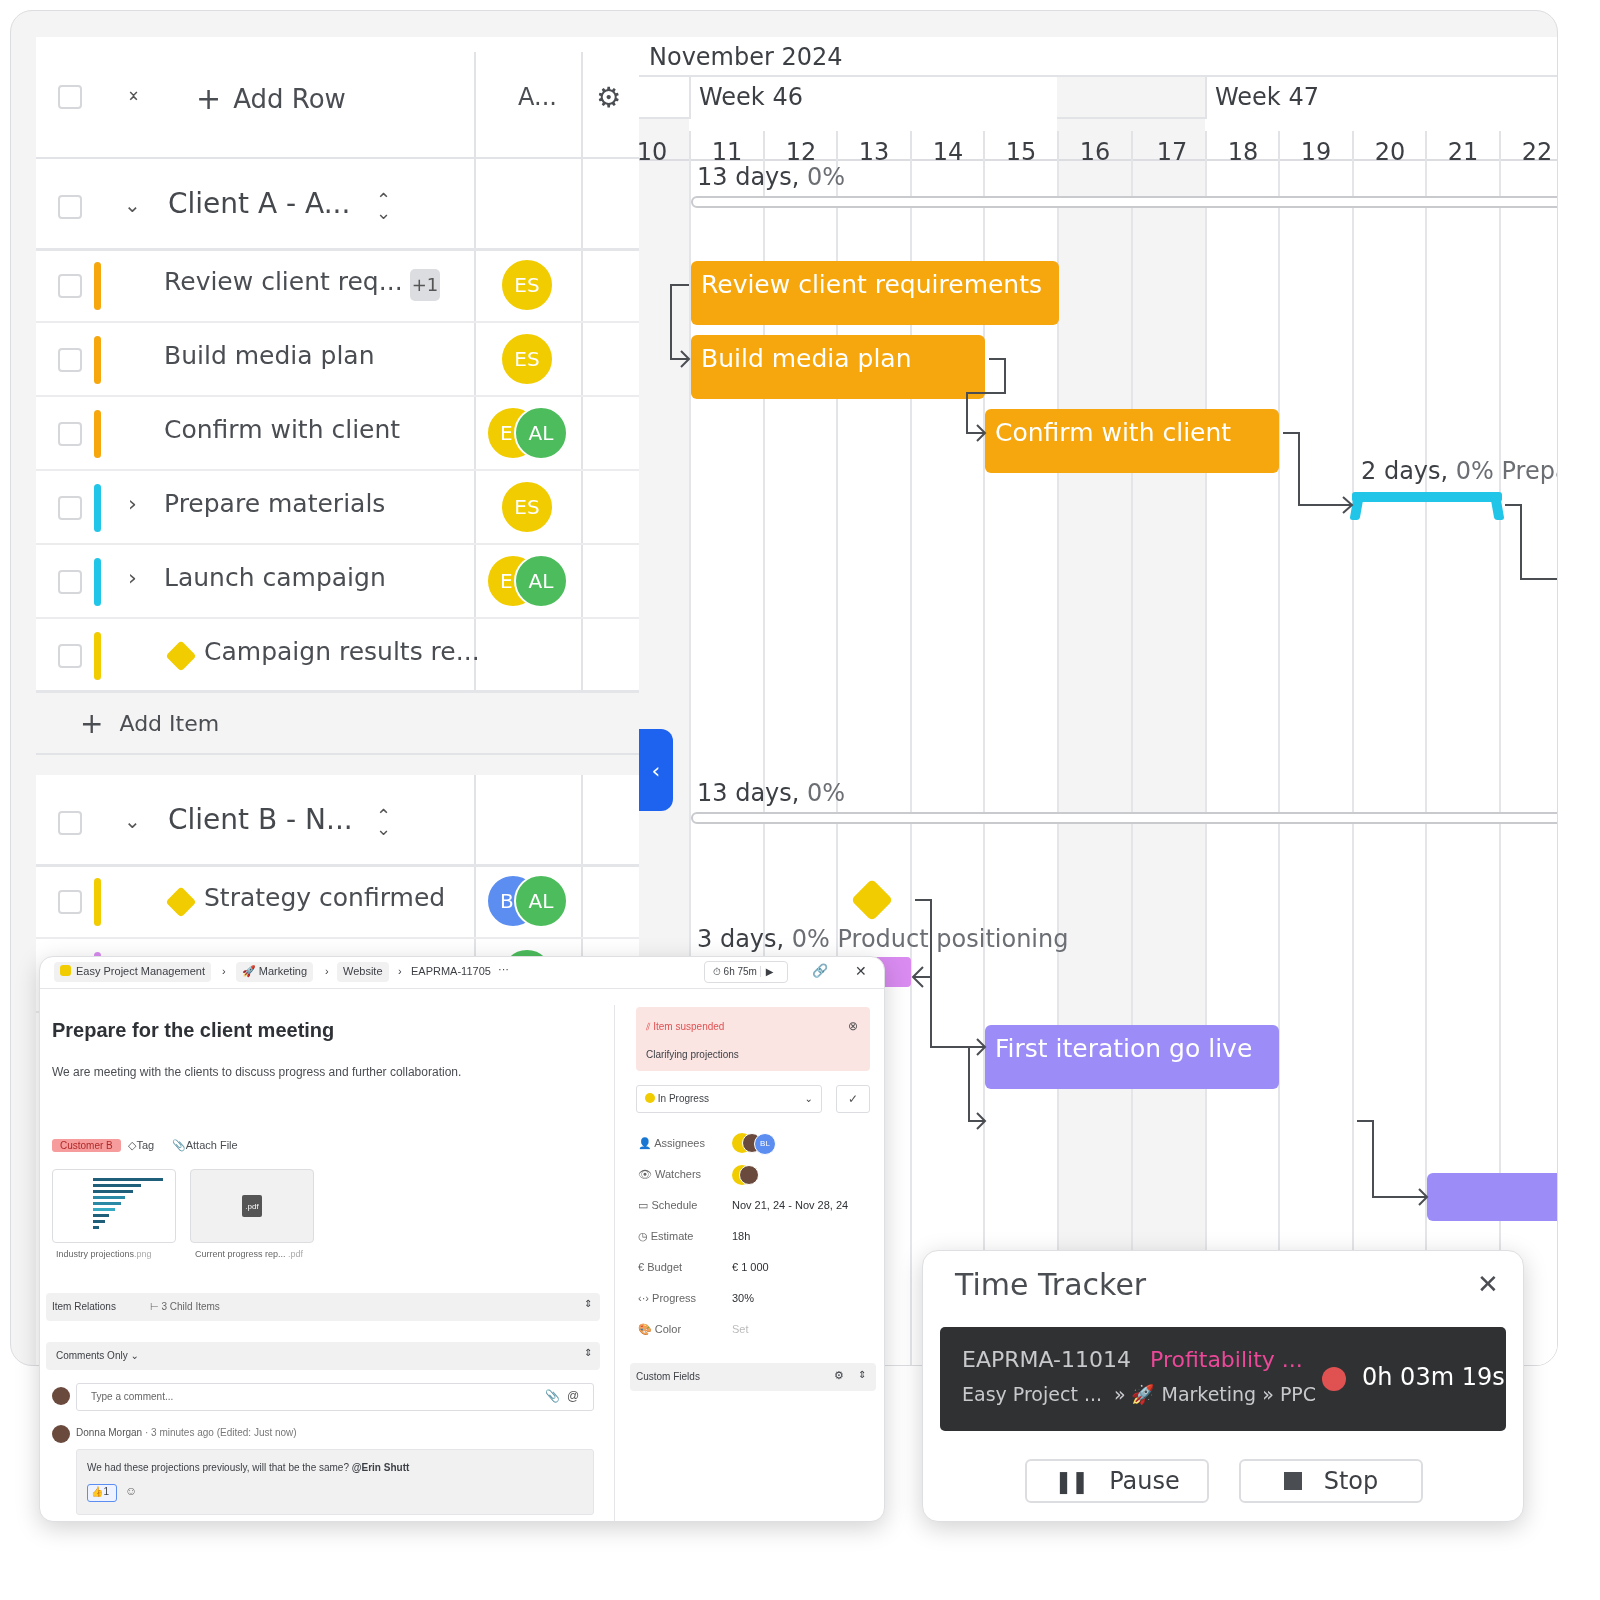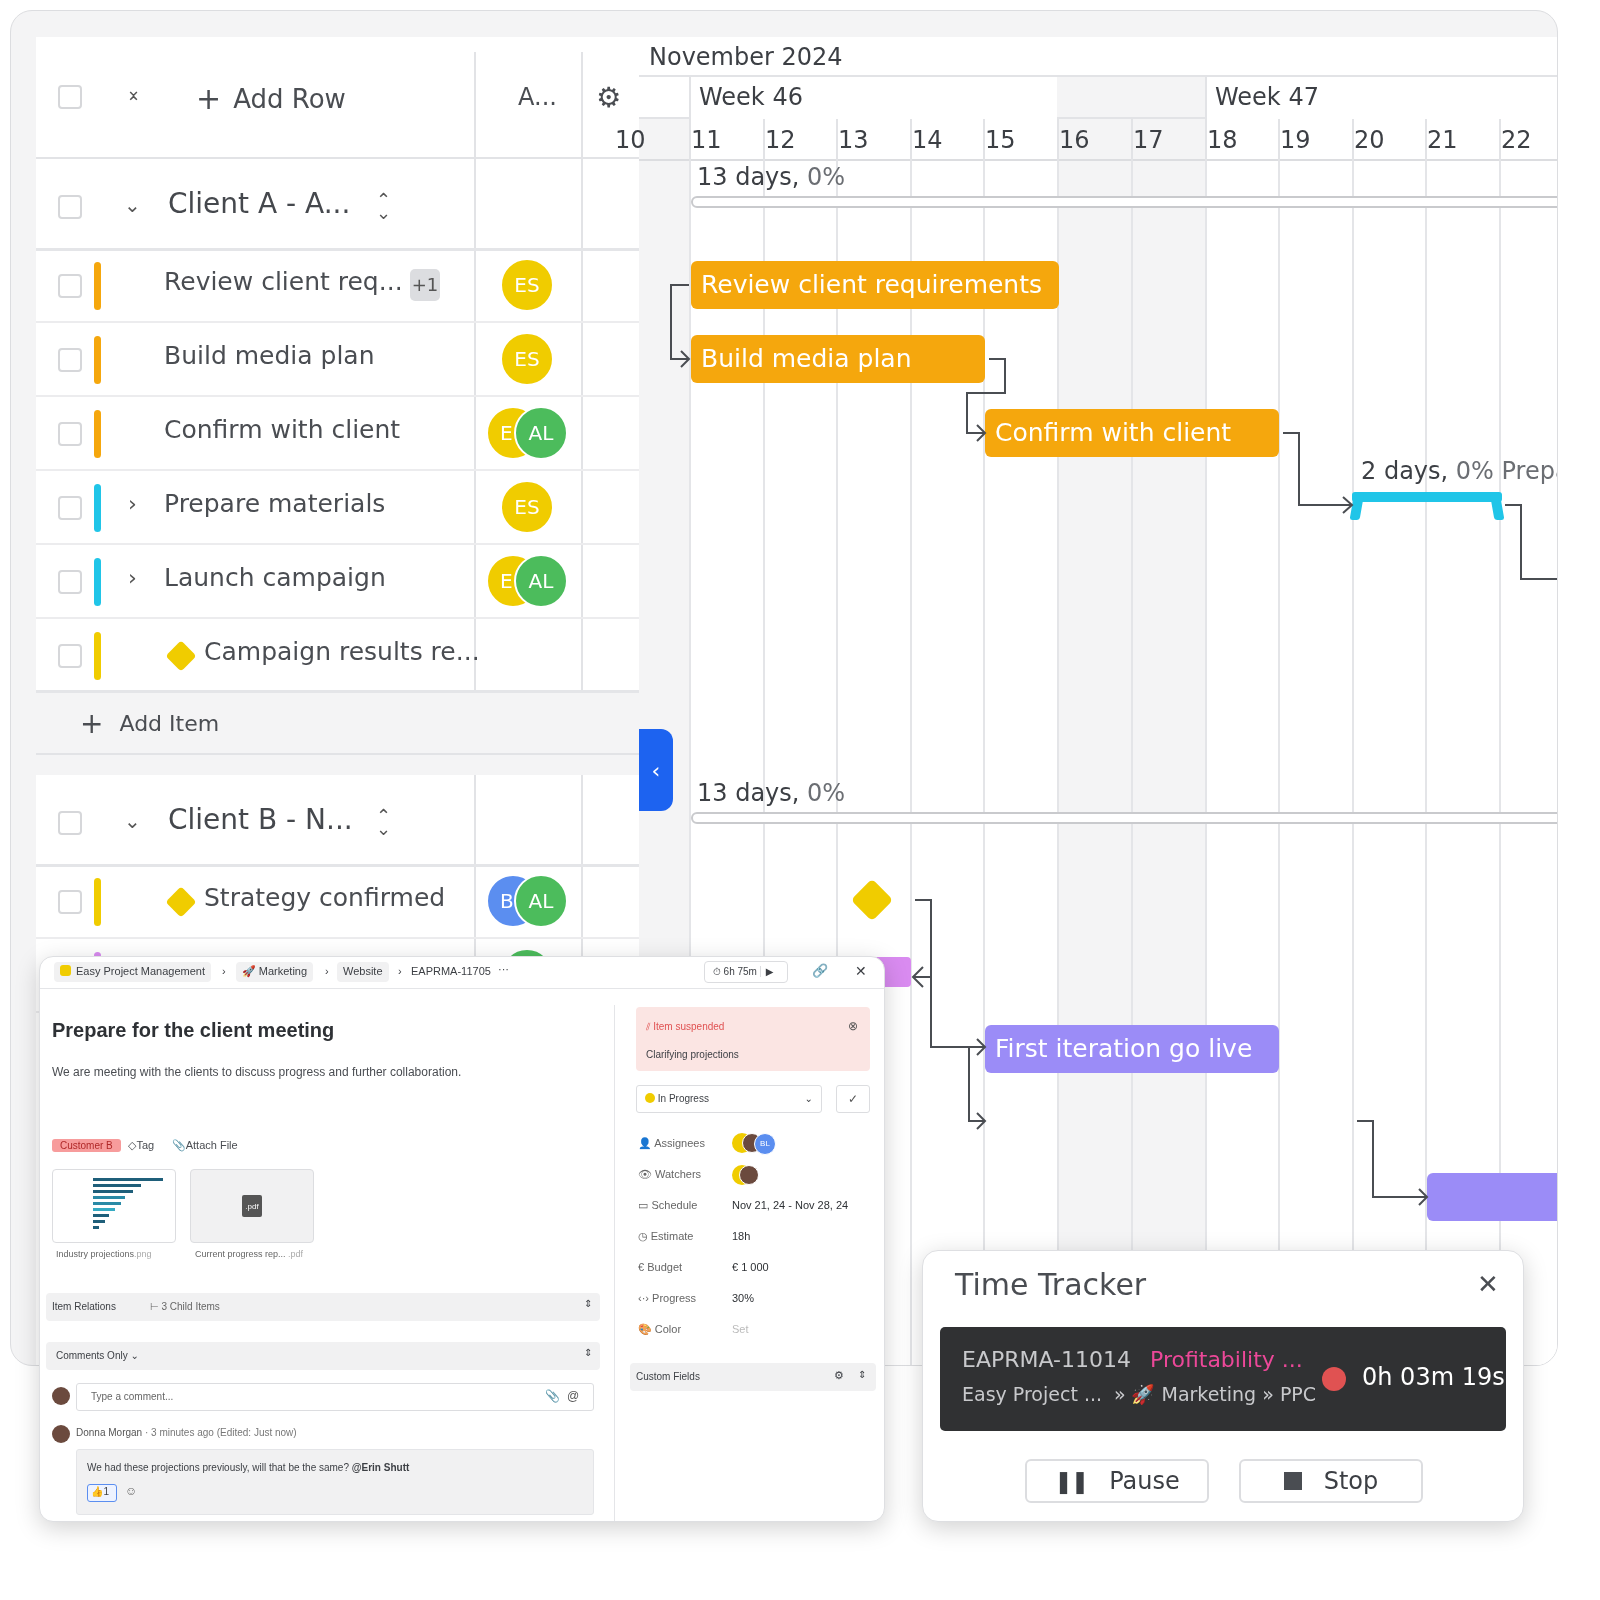--- a/index.html
+++ b/index.html
@@ -18,24 +18,24 @@
 .avatar{position:absolute;width:54px;height:54px;border-radius:50%;color:#fff;font-size:20px;display:flex;align-items:center;justify-content:center;border:2px solid #fff}
 .chev{position:absolute;font-size:20px;color:#555}
 .group{position:absolute;left:0;width:603px;height:92px;border-bottom:3px solid #e4e5e8}
 .gname{position:absolute;left:132px;top:28px;font-size:28px;color:#45484d;white-space:nowrap}
 .diamond{position:absolute;width:22px;height:22px;background:#f0cc00;transform:rotate(45deg);border-radius:4px}
 
 .gantt{position:absolute;left:603px;top:0;width:930px;height:1340px;background:#fff}
 .month{position:absolute;left:0;top:0;height:40px;width:930px;border-bottom:2px solid #e2e3e6;font-size:24px;padding:6px 10px;color:#3c3f44}
 .weekrow{position:absolute;left:0;top:40px;height:42px;width:930px;border-bottom:2px solid #e2e3e6}
 .dayrow{position:absolute;left:0;top:82px;height:42px;width:930px;border-bottom:2px solid #dcdde0}
-.dcell{position:absolute;top:0;height:42px;font-size:24px;text-align:left;line-height:42px;border-left:2px solid #e2e3e6;color:#3c3f44}
+.dcell{position:absolute;top:12px;height:42px;font-size:24px;text-align:center;line-height:42px;border-left:2px solid #e2e3e6;color:#3c3f44}
 .gcol{position:absolute;top:124px;bottom:0;border-left:2px solid #e4e5e8}
 .weekend{position:absolute;top:40px;bottom:0;background:#f4f4f5}
-.gbar{position:absolute;height:48px;border-radius:6px;color:#fff;font-size:25px;line-height:48px;padding-left:10px;white-space:nowrap;overflow:hidden}
+.gbar{position:absolute;height:64px;border-radius:6px;color:#fff;font-size:25px;line-height:48px;padding-left:10px;white-space:nowrap;overflow:hidden}
 .glabel{position:absolute;font-size:24px;color:#3c3f44;white-space:nowrap}
 .glabel .pct{color:#6b6e73}
 .summary{position:absolute;height:12px;border:2px solid #c9cacd;border-radius:8px;background:#fff}
 .collapse-btn{position:absolute;left:603px;top:692px;width:34px;height:82px;background:#1d63f0;border-radius:0 12px 12px 0;color:#fff;font-size:22px;display:flex;align-items:center;justify-content:center}
 svg.links{position:absolute;left:0;top:0}
 
 .panel{position:absolute;left:39px;top:956px;width:846px;height:566px;background:#fff;border:1px solid #dedfe2;border-radius:14px;box-shadow:0 6px 24px rgba(0,0,0,.18);overflow:hidden;font-family:"Liberation Sans",sans-serif}
 .crumbs{position:absolute;left:0;top:0;width:846px;height:32px;border-bottom:1px solid #e4e5e8;font-size:11px;color:#3c3f44}
 .crumb{position:absolute;top:5px;height:20px;padding:3px 6px;background:#f1f1f2;border-radius:4px;white-space:nowrap}
 .sm{font-size:11px;color:#4a4d52}
@@ -191,20 +191,21 @@
     <div class="glabel" style="left:722px;top:420px"><span>2 days,</span> <span class="pct">0%</span> <span class="pct">Prepar</span></div>
     <div class="abs" style="left:713px;top:455px;width:150px;height:10px;background:#20c5e8;border-radius:3px"></div>
     <div class="abs" style="left:713px;top:455px;width:10px;height:28px;background:#20c5e8;border-radius:3px;transform:skewX(-10deg)"></div>
     <div class="abs" style="left:853px;top:455px;width:10px;height:28px;background:#20c5e8;border-radius:3px;transform:skewX(10deg)"></div>
 
     <div class="glabel" style="left:58px;top:742px"><span>13 days,</span> <span class="pct">0%</span></div>
     <div class="summary" style="left:52px;top:775px;width:900px"></div>
 
     <div class="abs" style="left:218px;top:848px;width:30px;height:30px;background:#f0cc00;transform:rotate(45deg);border-radius:5px"></div>
 
+    <div class="glabel" style="left:58px;top:888px"><span>3 days,</span> <span class="pct">0%</span> <span class="pct">Product positioning</span></div>
     <div class="abs" style="left:52px;top:920px;width:220px;height:30px;background:#d98bf0;border-radius:4px"></div>
 
     <div class="gbar" style="left:346px;top:988px;width:294px;background:#9b8cf7">First iteration go live</div>
     <div class="abs" style="left:788px;top:1136px;width:160px;height:48px;background:#9b8cf7;border-radius:6px"></div>
 
     <svg class="links" width="930" height="1340">
       <g fill="none" stroke="#4a4d52" stroke-width="2">
         <path d="M50 248 H32 V322 H50"></path>
             <path d="M42 314 L50 322 L42 330"></path>
         <path d="M350 322 H366 V356 H328 V396 H346"></path>

